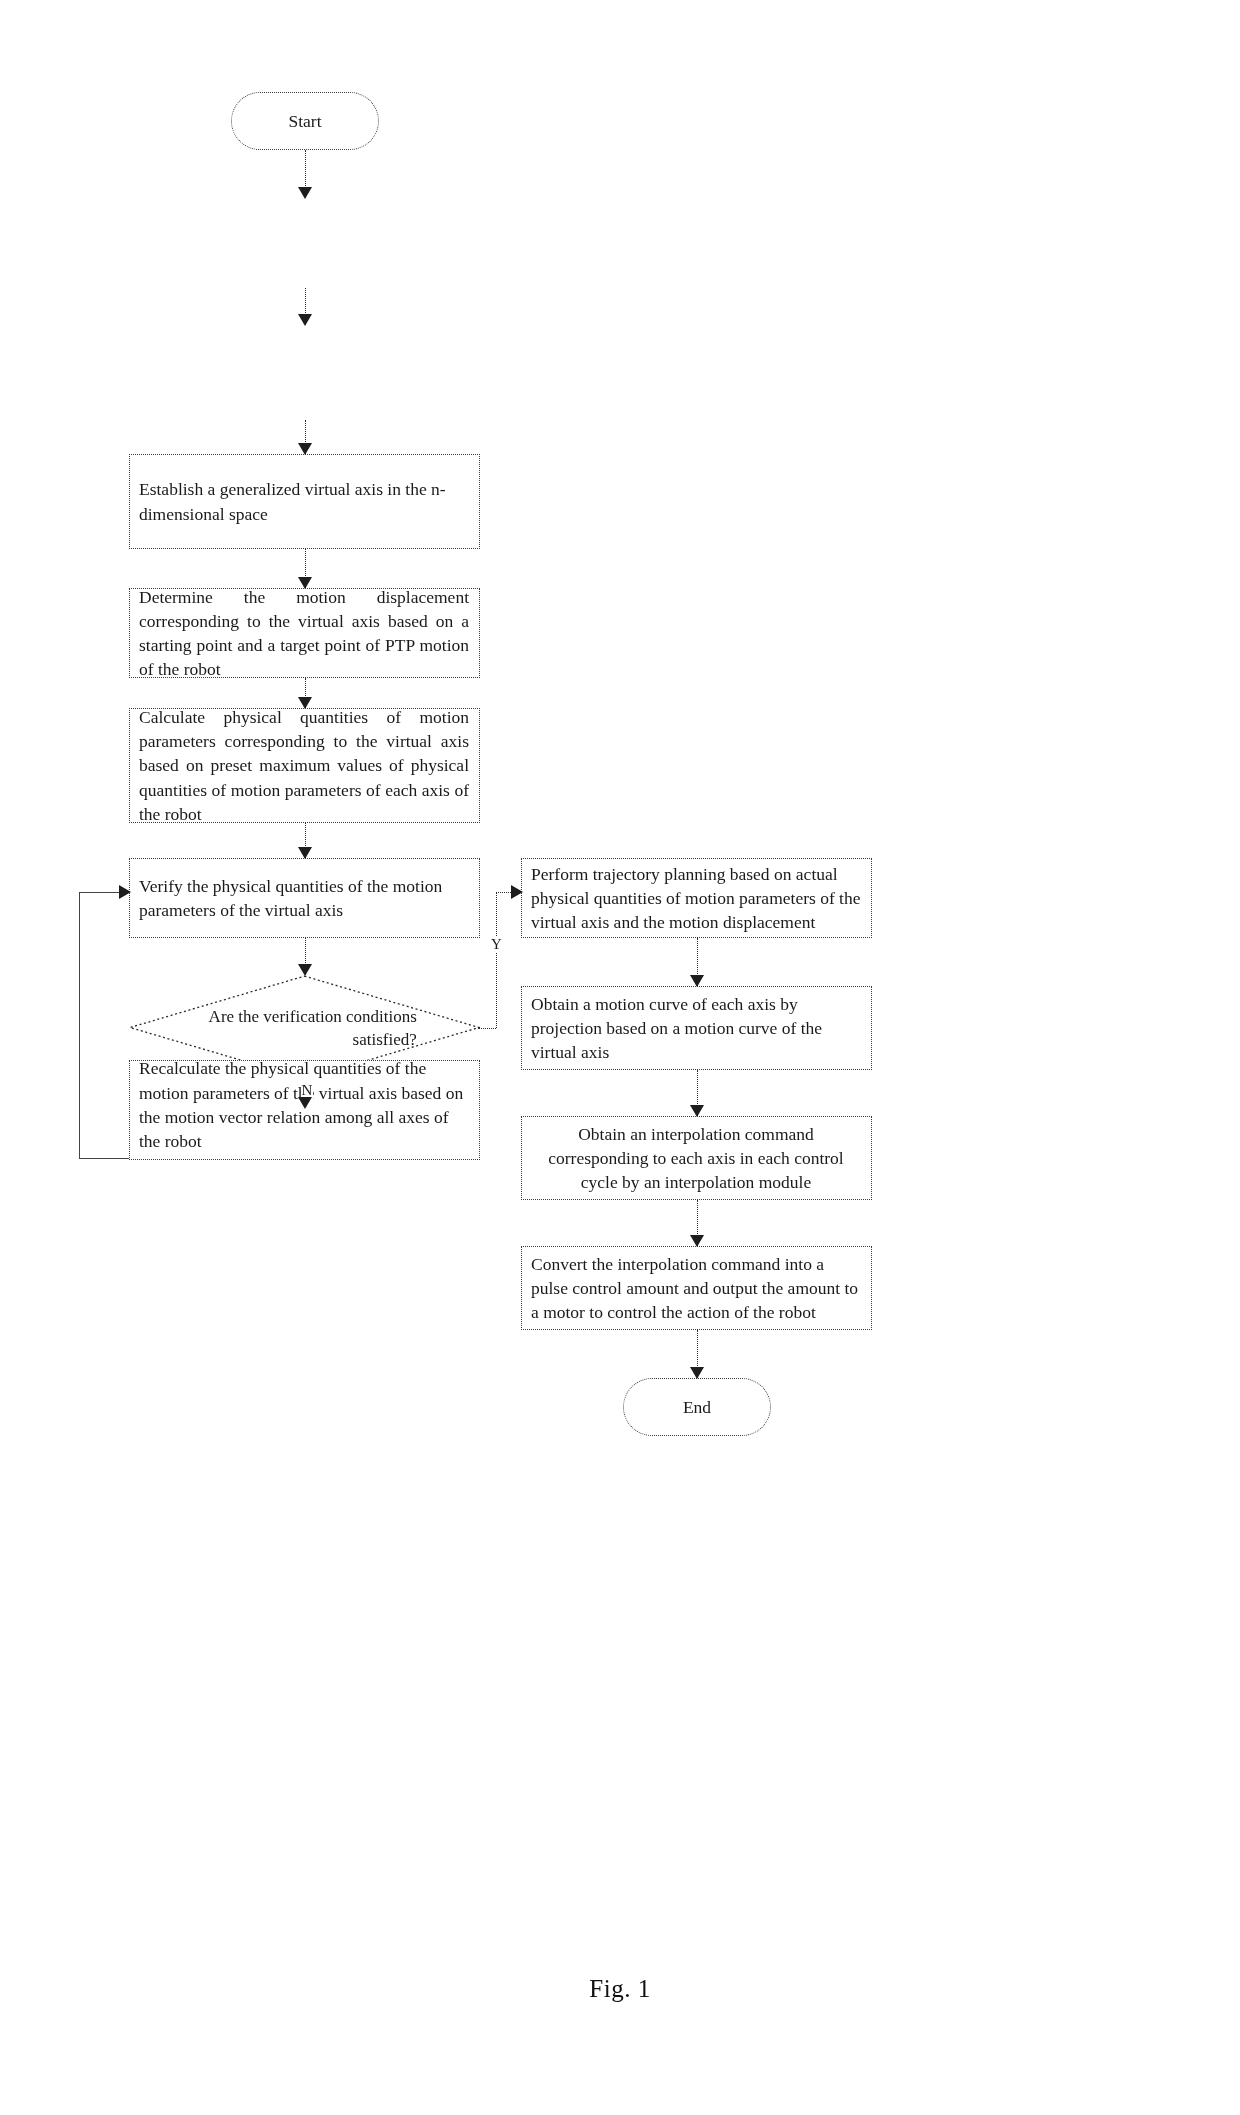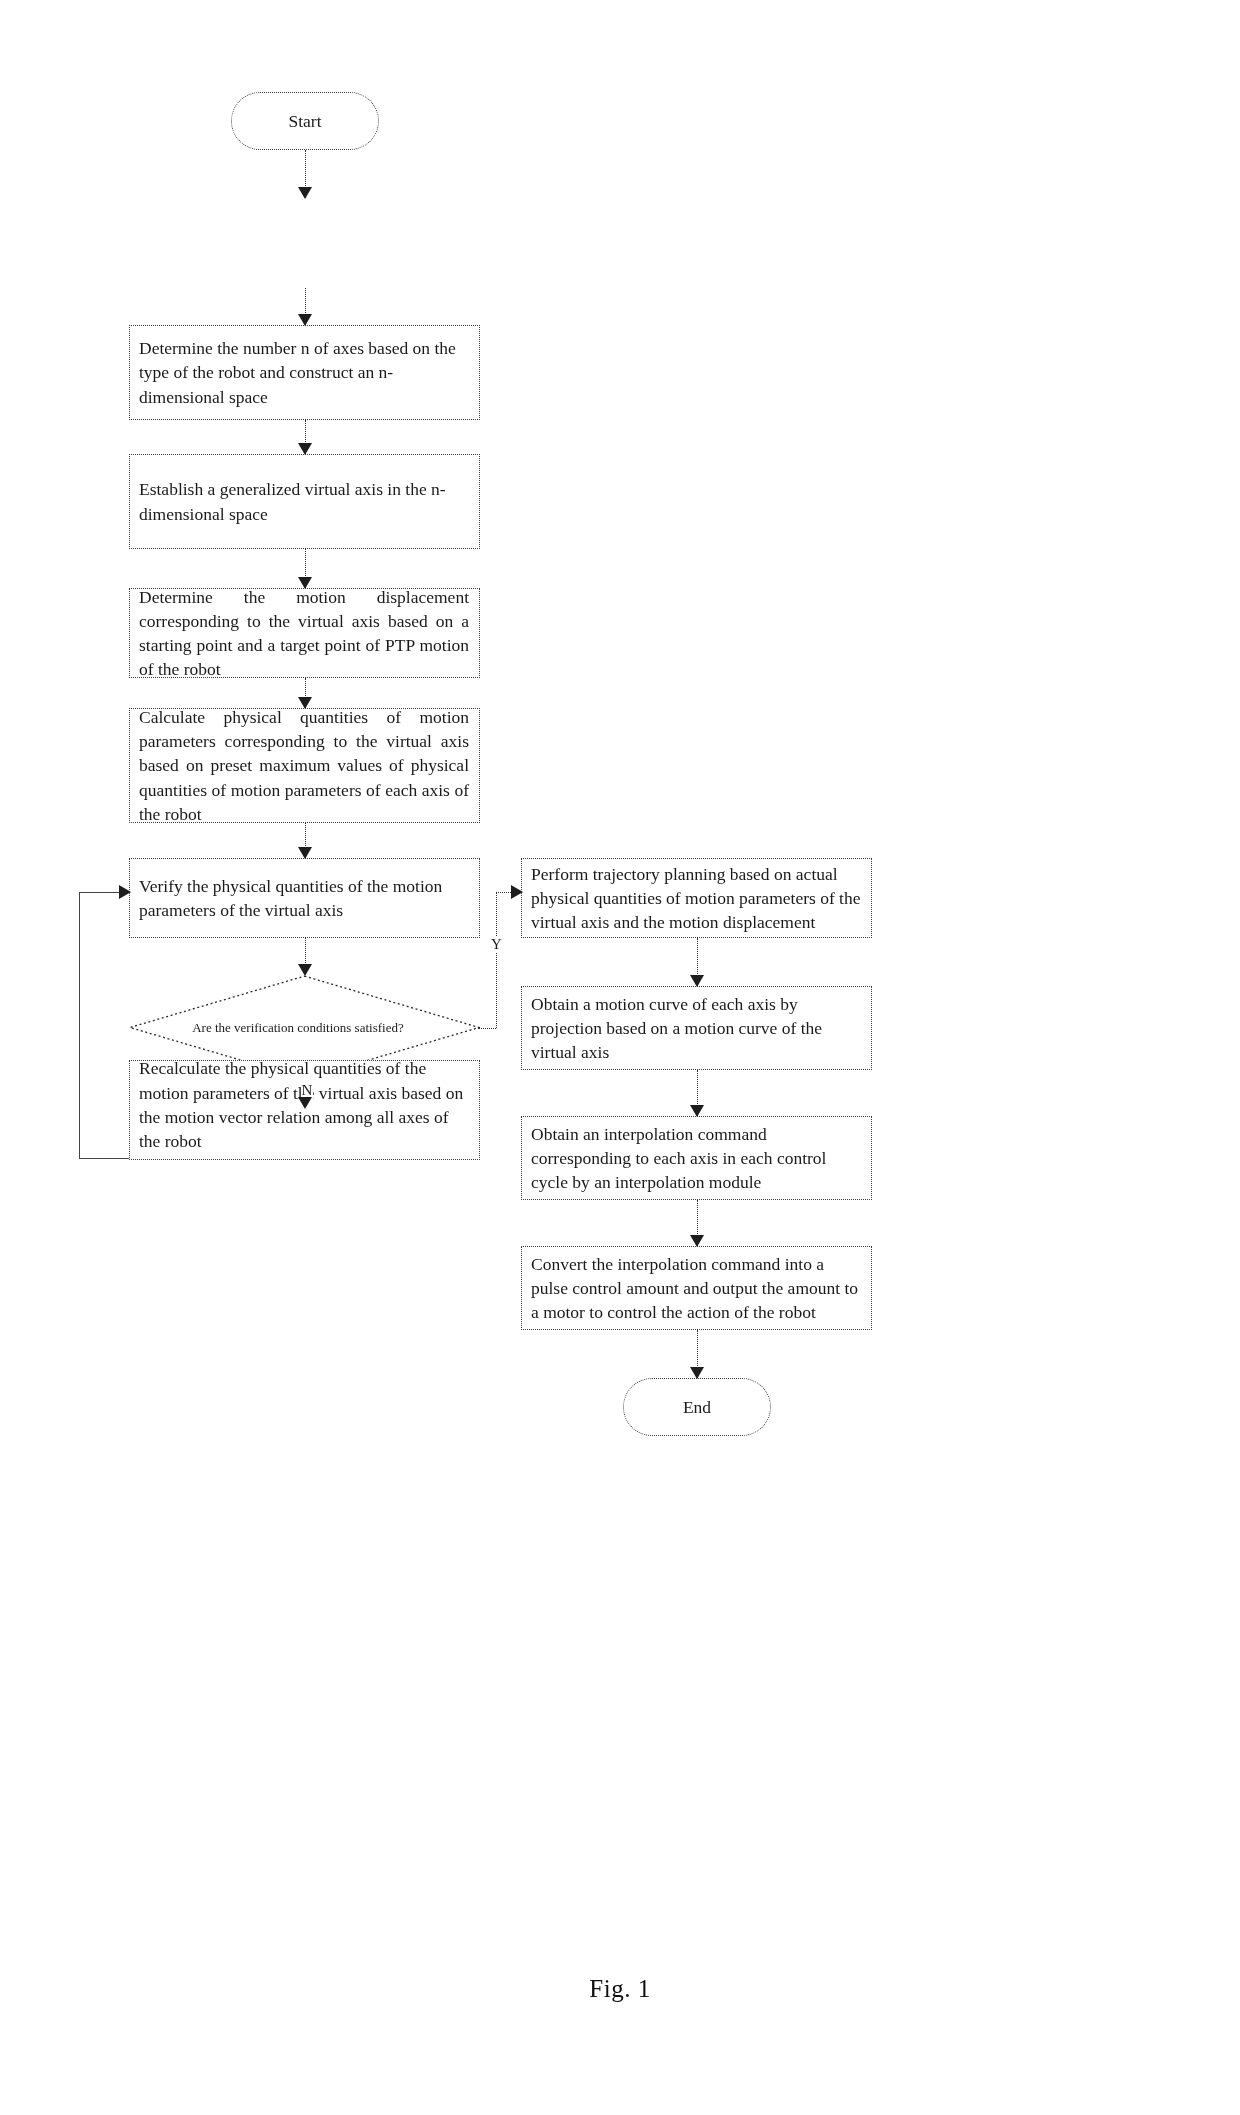--- a/index.html
+++ b/index.html
@@ -70,22 +70,22 @@
     position: absolute;
     left: 0; top: 0;
     width: 100%; height: 100%;
   }
   .decision .dlabel {
     position: absolute;
     left: 18%;
     top: 50%;
     transform: translateY(-50%);
     width: 64%;
-    text-align: left;
-    font-size: 13px;
+    text-align: right;
+    font-size: 17px;
     line-height: 1.38;
     color: #1a1a1a;
     z-index: 3;
   }
 
   
   .vline {
     position: absolute;
     width: 0;
     border-left: 1px dotted #2a2a2a;
@@ -149,23 +149,20 @@
 </head>
 <body>
 
 <div id="canvas">
 
   <div class="node term" style="left:231px; top:72px; width:148px; height:58px;">
     <span class="txt">Start</span>
   </div>
 
 
-  <div class="node proc" style="left: 129px; top: 305px; width: 351px; height: 95px;">
-    <span class="txt">Determine the number n of axes based on the type of the robot and construct an n-dimensional space</span>
-  </div>
 
   <div class="node proc" style="left: 129px; top: 434px; width: 351px; height: 95px;">
     <span class="txt">Establish a generalized virtual axis in the n-dimensional space</span>
   </div>
 
   <div class="node proc just" style="left: 129px; top: 568px; width: 351px; height: 90px;">
     <span class="txt">Determine the motion displacement corresponding to the virtual axis based on a starting point and a target point of PTP motion of the robot</span>
   </div>
 
   <div class="node proc just" style="left: 129px; top: 688px; width: 351px; height: 115px;">
@@ -192,21 +189,21 @@
   <div class="edge-label" style="left: 490px; top: 916px;">Y</div>
 
   <div class="node proc" style="left:521px; top:838px; width:351px; height:80px;">
     <span class="txt">Perform trajectory planning based on actual physical quantities of motion parameters of the virtual axis and the motion displacement</span>
   </div>
 
   <div class="node proc" style="left:521px; top:966px; width:351px; height:84px;">
     <span class="txt">Obtain a motion curve of each axis by projection based on a motion curve of the virtual axis</span>
   </div>
 
-  <div class="node proc" style="left:521px; top:1096px; width:351px; height:84px;">
+  <div class="node proc" style="left:521px; top:1096px; width:351px; height:84px;text-align:center;">
     <span class="txt">Obtain an interpolation command corresponding to each axis in each control cycle by an interpolation module</span>
   </div>
 
   <div class="node proc" style="left:521px; top:1226px; width:351px; height:84px;">
     <span class="txt">Convert the interpolation command into a pulse control amount and output the amount to a motor to control the action of the robot</span>
   </div>
 
   <div class="node term" style="left:623px; top:1358px; width:148px; height:58px;">
     <span class="txt">End</span>
   </div>

